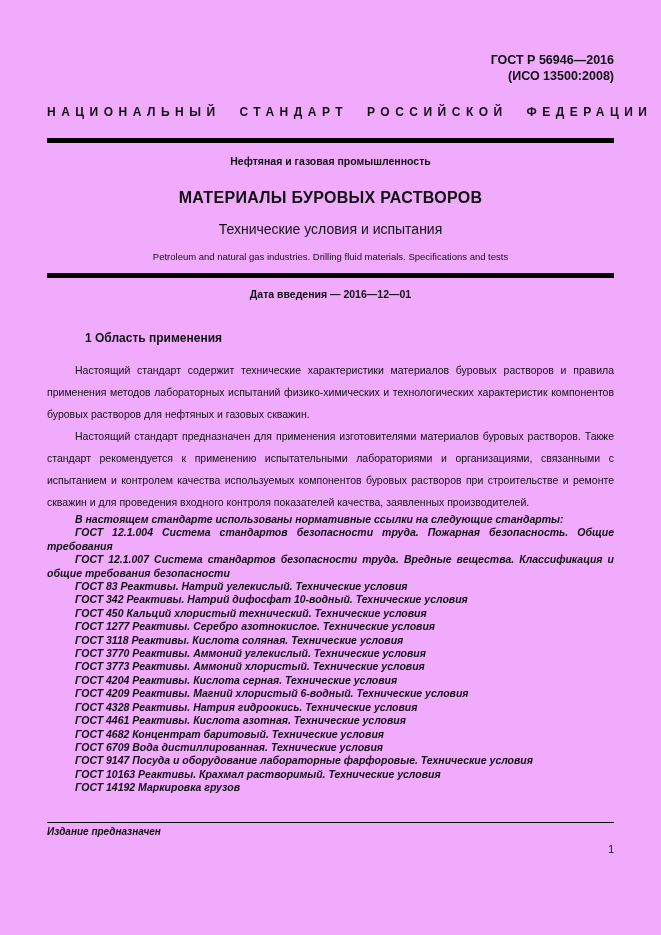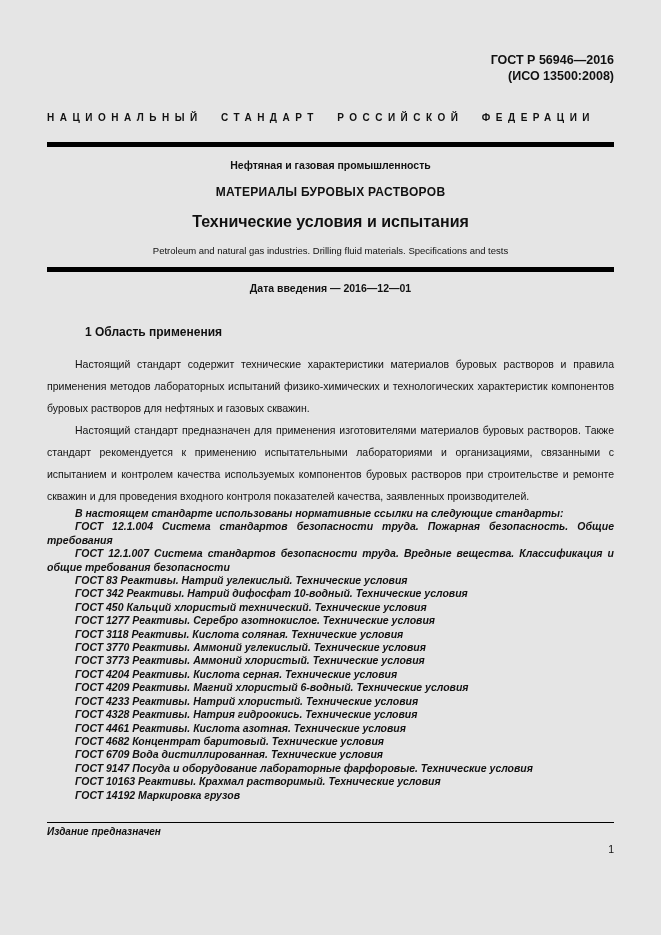--- a/index.html
+++ b/index.html
@@ -4,55 +4,55 @@
 <style>
   * { box-sizing: border-box; }
   html, body { margin: 0; padding: 0; }
   body { background: #ffffff; }
 
   .page {
     position: relative;
     width: 661px;
     height: 935px;
     margin: 0 auto;
-    background: #e5e5e5;
+    background: #f0abfc;
     color: #111111;
     font-family: "Liberation Sans", sans-serif;
     overflow: hidden;
   }
 
   .content { padding: 52px 47px 0 47px; }
 
   .doc-ref {
     text-align: right;
     font-weight: bold;
     font-size: 12.5px;
     line-height: 16px;
   }
 
   .std-type {
-    margin-top: 28px;
+    margin-top: 21px;
     font-weight: bold;
-    font-size: 10px;
+    font-size: 12px;
     letter-spacing: 5.5px;
     word-spacing: 10px;
     white-space: nowrap;
   }
 
   .rule-thick {
     height: 5px;
     background: #000000;
   }
   .rule-1 { margin-top: 19px; }
   .rule-2 { margin-top: 10px; }
 
   .title-block { text-align: center; }
   .industry  { margin-top: 12px; font-weight: bold; font-size: 10.5px; }
-  .main-title{ margin-top: 14px; font-weight: bold; font-size: 12px; letter-spacing: 0.3px; }
-  .subtitle  { margin-top: 14px; font-weight: bold; font-size: 16px; }
+  .main-title{ margin-top: 22px; font-weight: bold; font-size: 16px; letter-spacing: 0.3px; }
+  .subtitle  { margin-top: 14px; font-weight: normal; font-size: 14px; }
   .eng-title { margin-top: 14px; font-size: 9.5px; margin-bottom: 11px; }
 
   .eff-date {
     margin-top: 10px;
     text-align: center;
     font-weight: bold;
     font-size: 10.5px;
   }
 
   .sec-heading {
@@ -137,21 +137,20 @@
     <p class="ref">ГОСТ 12.1.007 Система стандартов безопасности труда. Вредные вещества. Классификация и общие требования безопасности</p>
     <p class="ref">ГОСТ 83 Реактивы. Натрий углекислый. Технические условия</p>
     <p class="ref">ГОСТ 342 Реактивы. Натрий дифосфат 10-водный. Технические условия</p>
     <p class="ref">ГОСТ 450 Кальций хлористый технический. Технические условия</p>
     <p class="ref">ГОСТ 1277 Реактивы. Серебро азотнокислое. Технические условия</p>
     <p class="ref">ГОСТ 3118 Реактивы. Кислота соляная. Технические условия</p>
     <p class="ref">ГОСТ 3770 Реактивы. Аммоний углекислый. Технические условия</p>
     <p class="ref">ГОСТ 3773 Реактивы. Аммоний хлористый. Технические условия</p>
     <p class="ref">ГОСТ 4204 Реактивы. Кислота серная. Технические условия</p>
     <p class="ref">ГОСТ 4209 Реактивы. Магний хлористый 6-водный. Технические условия</p>
-    <p class="ref">ГОСТ 4233 Реактивы. Натрий хлористый. Технические условия</p>
     <p class="ref">ГОСТ 4328 Реактивы. Натрия гидроокись. Технические условия</p>
     <p class="ref">ГОСТ 4461 Реактивы. Кислота азотная. Технические условия</p>
     <p class="ref">ГОСТ 4682 Концентрат баритовый. Технические условия</p>
     <p class="ref">ГОСТ 6709 Вода дистиллированная. Технические условия</p>
     <p class="ref">ГОСТ 9147 Посуда и оборудование лабораторные фарфоровые. Технические условия</p>
     <p class="ref">ГОСТ 10163 Реактивы. Крахмал растворимый. Технические условия</p>
     <p class="ref">ГОСТ 14192 Маркировка грузов</p>
 
   </div>
 

